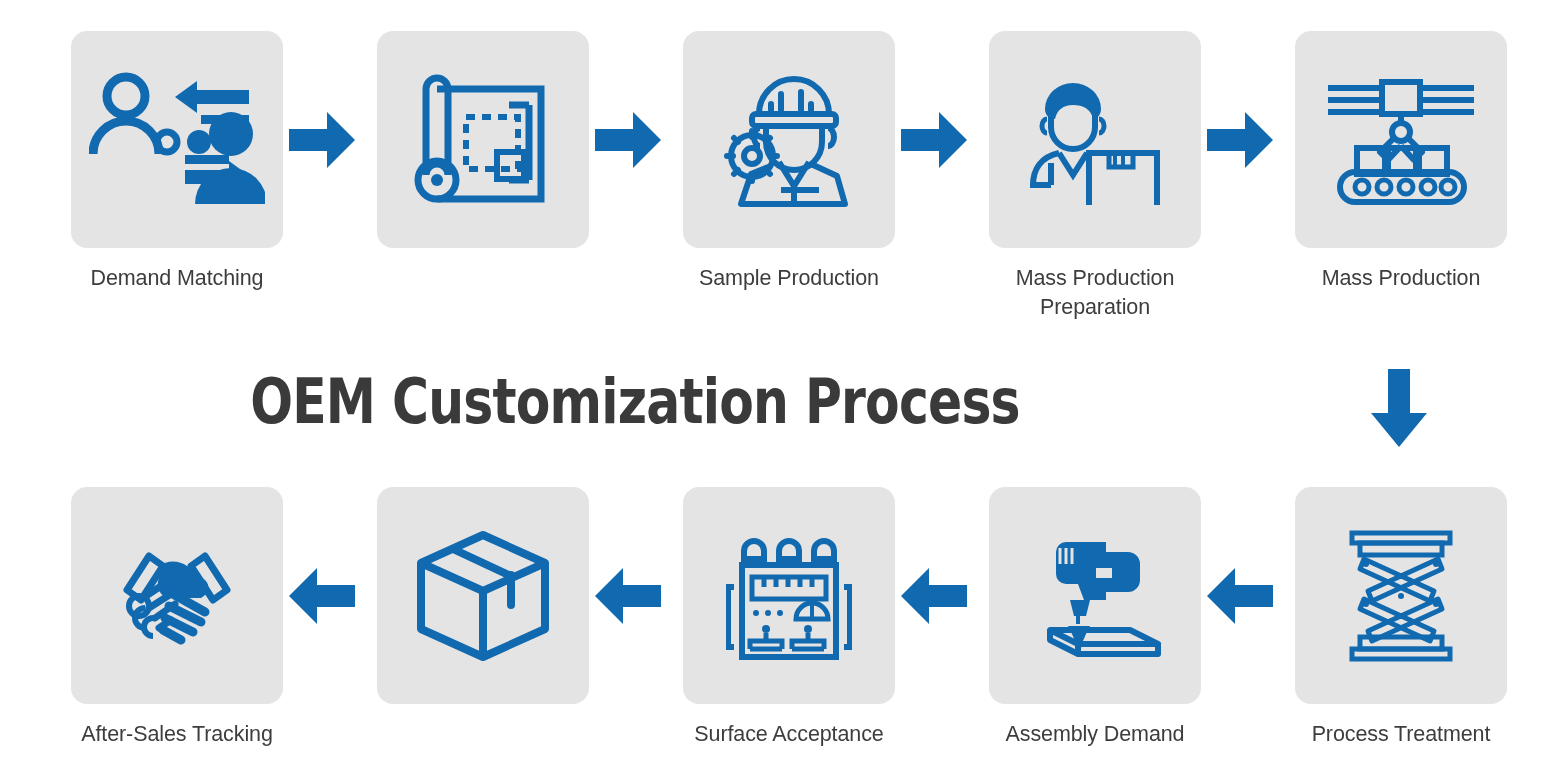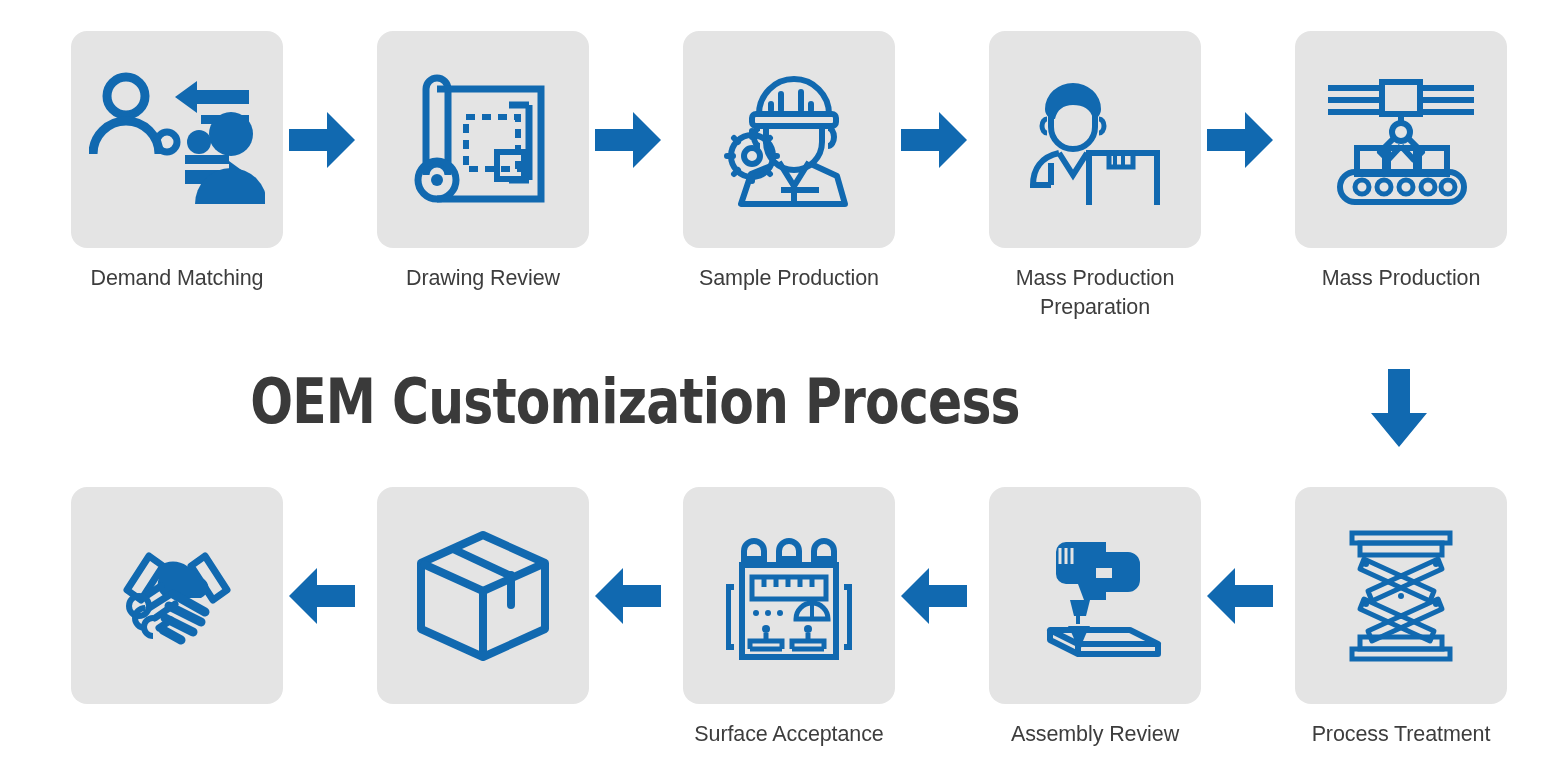--- a/index.html
+++ b/index.html
@@ -156,21 +156,20 @@
 
           <path d="M116 35 H96" stroke="#1169B0" stroke-width="7" fill="none"></path>
           <path d="M116 35 V110" stroke="#1169B0" stroke-width="7" fill="none"></path>
           <path d="M116 110 H96" stroke="#1169B0" stroke-width="7" fill="none"></path>
 
           <rect x="53" y="47" width="52" height="52" stroke="#1169B0" stroke-width="6" fill="none" stroke-dasharray="9 7"></rect>
 
           <rect x="84" y="82" width="27" height="27" stroke="#1169B0" stroke-width="6" fill="none"></rect>
         </svg>
       </div>
-      <div class="step-label">Drawing Review</div>
     </div>
 
     <div class="connector">
       <svg width="66" height="56" viewBox="0 0 66 56">
         <path d="M0 17 L38 17 L38 0 L66 28 L38 56 L38 39 L0 39 Z" fill="#1169B0"></path>
       </svg>
     </div>
 
     <div class="step">
       <div class="card">
@@ -289,20 +288,21 @@
           <path d="M38 60 a10 10 0 0 0 0 20 a10 10 0 0 0 0 -20" stroke="#1169B0" stroke-width="6" fill="none"></path>
           <path d="M44 72 a10 10 0 0 0 0 20" stroke="#1169B0" stroke-width="6" fill="none"></path>
           <path d="M52 82 a9 9 0 0 0 0 18" stroke="#1169B0" stroke-width="6" fill="none"></path>
 
           <path d="M72 58 L104 76" stroke="#1169B0" stroke-width="9" stroke-linecap="round"></path>
           <path d="M68 70 L100 86" stroke="#1169B0" stroke-width="9" stroke-linecap="round"></path>
           <path d="M64 82 L92 96" stroke="#1169B0" stroke-width="9" stroke-linecap="round"></path>
           <path d="M62 94 L80 104" stroke="#1169B0" stroke-width="9" stroke-linecap="round"></path>
         </svg>
       </div>
+      <div class="step-label">After-Sales Tracking</div>
     </div>
 
     <div class="connector">
       <svg width="66" height="56" viewBox="0 0 66 56">
         <path d="M66 17 L28 17 L28 0 L0 28 L28 56 L28 39 L66 39 Z" fill="#1169B0"></path>
       </svg>
     </div>
 
     <div class="step">
       <div class="card">
@@ -382,21 +382,21 @@
           <path d="M50 108 h14 l-3 7 h-8 Z" fill="#1169B0"></path>
           <path d="M53 115 h8 l-2 7 h-4 Z" fill="#1169B0"></path>
           <path d="M55 122 h4 l-2 8 Z" fill="#1169B0"></path>
 
           <path d="M28 104 L108 104 L136 118 L56 118 Z" stroke="#1169B0" stroke-width="6" fill="none" stroke-linejoin="round"></path>
 
           <path d="M28 104 L28 114 L56 128 L136 128 L136 118" stroke="#1169B0" stroke-width="6" fill="none" stroke-linejoin="round"></path>
           <path d="M56 118 L56 128" stroke="#1169B0" stroke-width="6"></path>
         </svg>
       </div>
-      <div class="step-label">Assembly Review</div>
+      <div class="step-label">Assembly Demand</div>
     </div>
 
     <div class="connector">
       <svg width="66" height="56" viewBox="0 0 66 56">
         <path d="M66 17 L28 17 L28 0 L0 28 L28 56 L28 39 L66 39 Z" fill="#1169B0"></path>
       </svg>
     </div>
 
     <div class="step">
       <div class="card">

